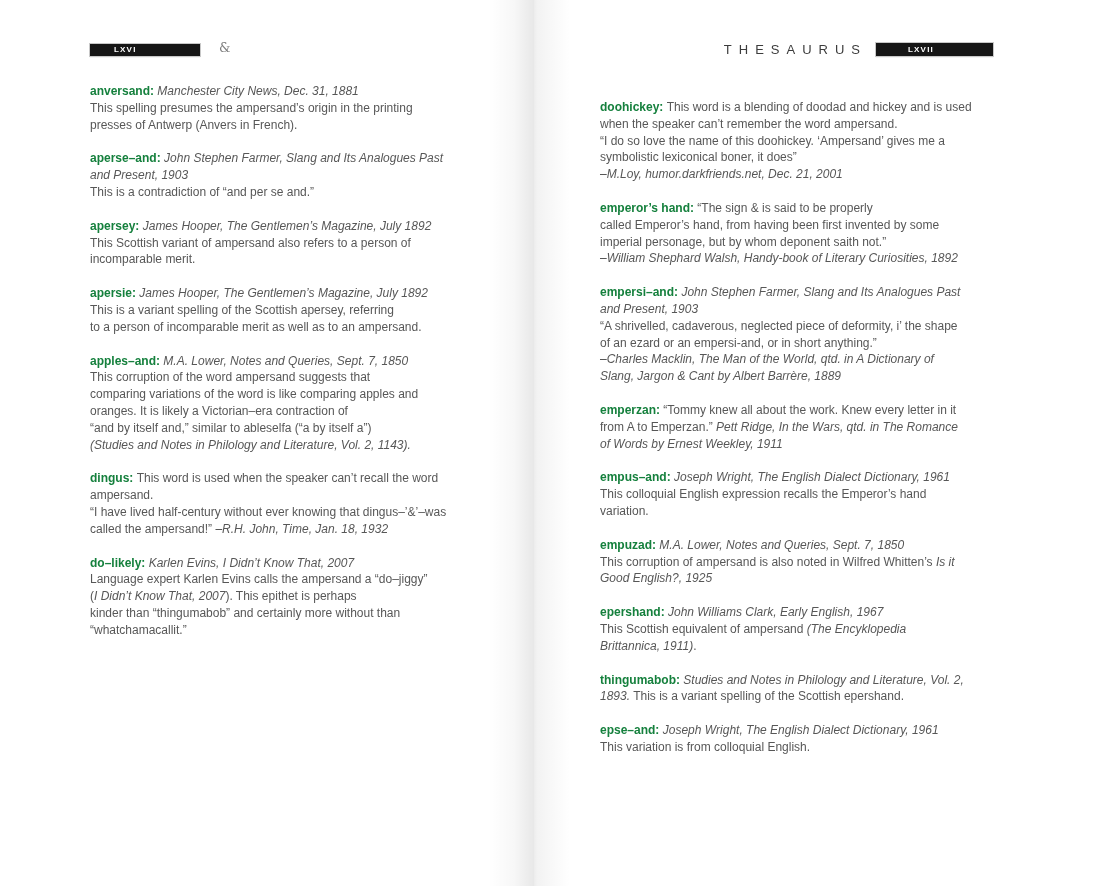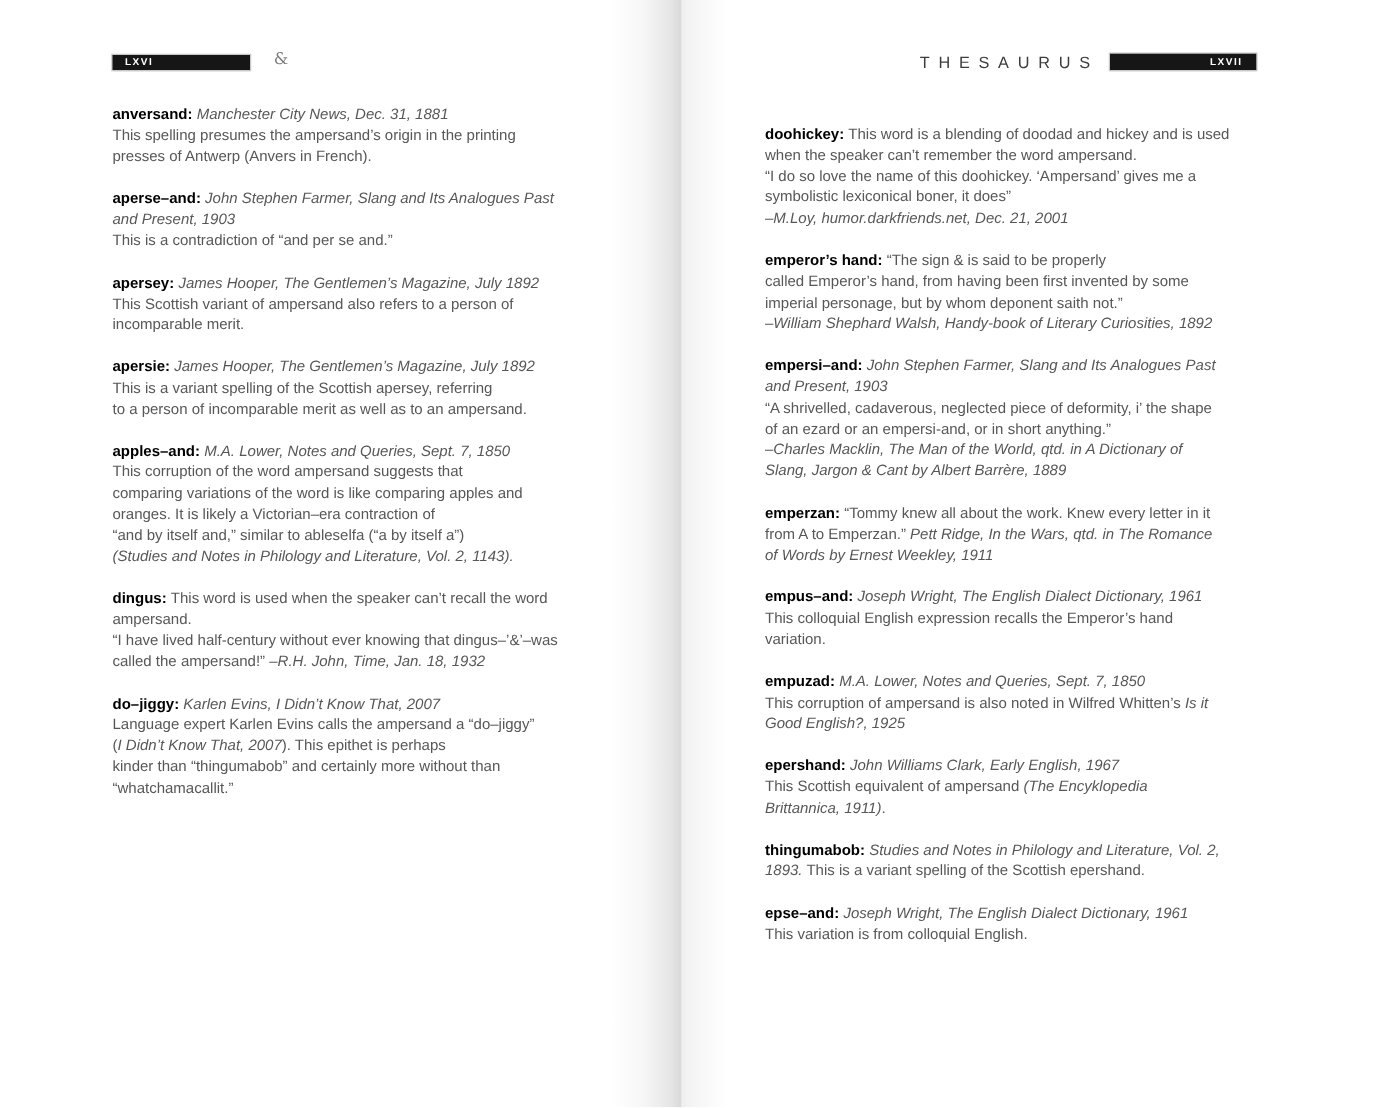--- a/index.html
+++ b/index.html
@@ -15,21 +15,21 @@
     background: #ffffff;
     overflow: hidden;
   }
   .page {
     position: absolute;
     top: 0;
     height: 886px;
     background: #ffffff;
   }
   #left-page { left: 0; width: 546px; }
-  #right-page { left: 546px; width: 504px; }
+  #right-page { left: 534px; width: 504px; }
 
   
   #gutter-left {
     position: absolute;
     top: 0; right: 0;
     width: 58px; height: 100%;
     background: linear-gradient(to right,
       rgba(0,0,0,0) 0%,
       rgba(0,0,0,0.03) 45%,
       rgba(0,0,0,0.10) 85%,
@@ -56,28 +56,28 @@
     color: #ffffff;
     font-size: 8px;
     font-weight: bold;
     letter-spacing: 1.2px;
     line-height: 12px;
     box-shadow: 0 0 0 1px #c8c8c8, 0 1px 1px rgba(0,0,0,0.25);
   }
   #left-folio-bar {
     left: 90px; top: 44px;
     width: 110px; height: 12px;
-    padding-left: 10px;
+    padding-left: 24px;
     box-sizing: border-box;
   }
   #right-folio-bar {
     width: 117px; height: 13px;
     line-height: 13px;
-    text-align: right;
-    padding-right: 11px;
+    text-align: center;
+    padding-right: 27px;
     box-sizing: border-box;
     position: static;
   }
   #ampersand-glyph {
     position: absolute;
     left: 219px; top: 40px;
     font-family: "DejaVu Serif", serif;
     font-size: 13px;
     color: #7d7d7d;
   }
@@ -104,21 +104,21 @@
   }
   #left-entries { left: 90px; width: 452px; }
   #right-entries { left: 66px; width: 452px; margin-top: 16px; }
   .entry {
     white-space: pre-wrap;
     margin: 0 0 17px 0;
     font-size: 12px;
     line-height: 16.8px;
     color: #575757;
   }
-  .seg-bold { font-weight: bold; color: #000000; }
+  .seg-bold { font-weight: bold; color: #15803d; }
   .seg-italic { font-style: italic; }
   .seg-normal { }
 </style>
 </head>
 <body>
 
 <div id="spread">
 
   <div id="left-page" class="page">
     <div id="left-folio-bar" class="folio-bar">
@@ -141,21 +141,21 @@
         <p class="entry"><span class="seg-bold">apples–and: </span><span class="seg-italic">M.A. Lower, Notes and Queries, Sept. 7, 1850</span><span class="seg-normal">
 This corruption of the word ampersand suggests that
 comparing variations of the word is like comparing apples and
 oranges. It is likely a Victorian–era contraction of
 “and by itself and,” similar to ableselfa (“a by itself a”)
 </span><span class="seg-italic">(Studies and Notes in Philology and Literature, Vol. 2, 1143).</span></p>
         <p class="entry"><span class="seg-bold">dingus: </span><span class="seg-normal">This word is used when the speaker can’t recall the word
 ampersand.
 “I have lived half-century without ever knowing that dingus–’&amp;’–was
 called the ampersand!” </span><span class="seg-italic">–R.H. John, Time, Jan. 18, 1932</span></p>
-        <p class="entry"><span class="seg-bold">do–jiggy: </span><span class="seg-italic">Karlen Evins, I Didn’t Know That, 2007</span><span class="seg-normal">
+        <p class="entry"><span class="seg-bold">do–likely: </span><span class="seg-italic">Karlen Evins, I Didn’t Know That, 2007</span><span class="seg-normal">
 Language expert Karlen Evins calls the ampersand a “do–jiggy”
 (</span><span class="seg-italic">I Didn’t Know That, 2007</span><span class="seg-normal">). This epithet is perhaps
 kinder than “thingumabob” and certainly more without than
 “whatchamacallit.”</span></p>
       </div>
     <div id="gutter-left"></div>
   </div>
 
   <div id="right-page" class="page">
     <div id="gutter-right"></div>

